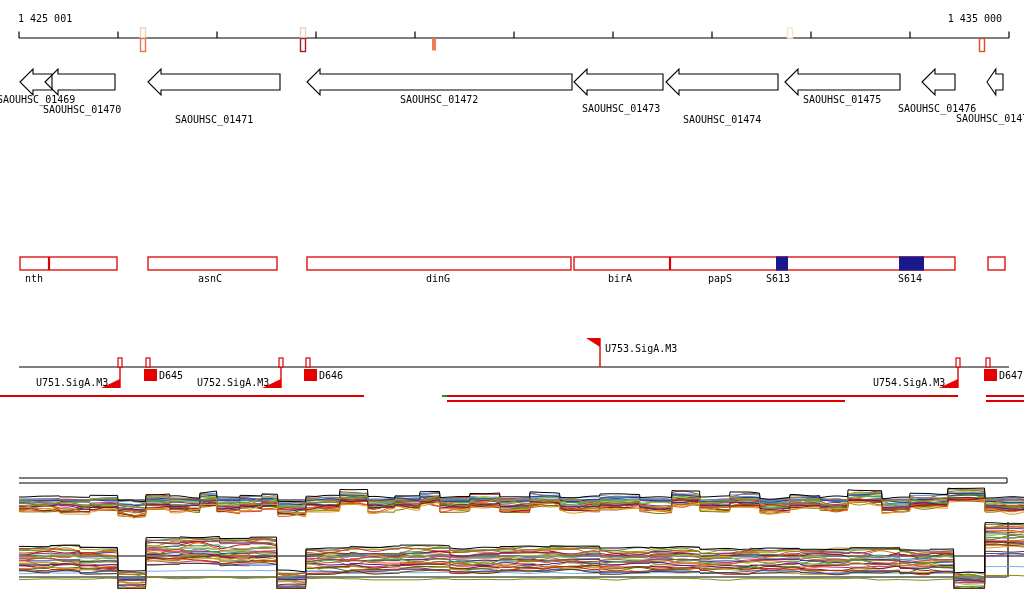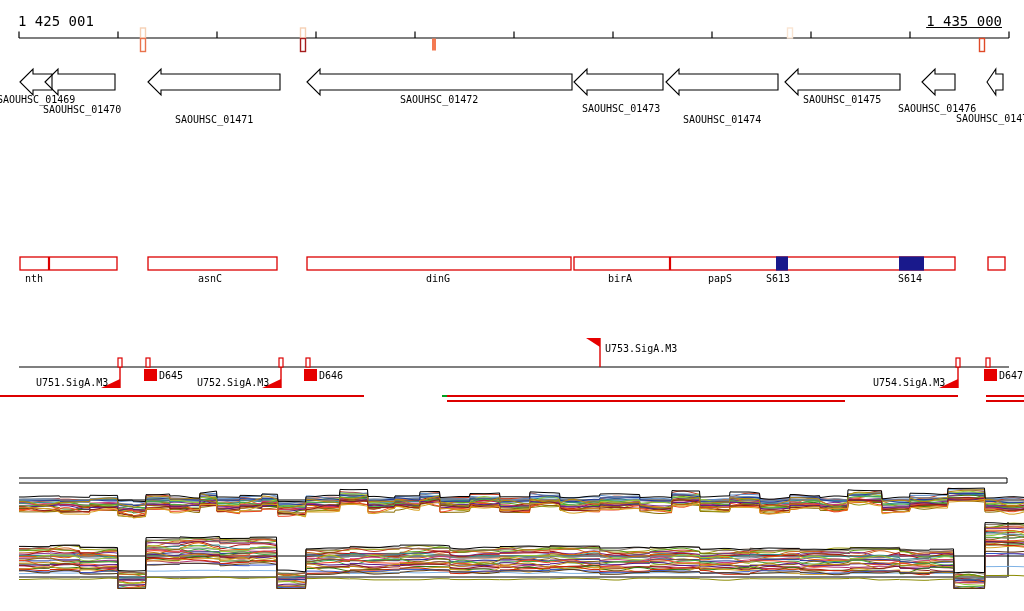--- a/index.html
+++ b/index.html
@@ -1,20 +1,20 @@
 <!DOCTYPE html>
 <html><head>
 <meta charset="utf-8">
 <style>
   html,body{margin:0;padding:0;background:#fff;}
   .stage{position:relative;width:1024px;height:611px;overflow:hidden;background:#fff;
          font-family:"DejaVu Sans Mono", monospace;}
-  .rlabel{position:absolute;top:13px;font-size:14px;color:#000;white-space:pre;}
+  .rlabel{position:absolute;top:13px;font-size:10px;color:#000;white-space:pre;}
   .rlabel.left{left:18px;}
-  .rlabel.right{right:22px;text-decoration:underline;}
+  .rlabel.right{right:22px;}
   svg{position:absolute;left:0;top:0;}
   svg text{font-family:"DejaVu Sans Mono", monospace;font-size:10px;fill:#000;}
 </style>
 </head>
 <body>
 
 <div class="stage">
   <div class="rlabel left">1 425 001</div>
   <div class="rlabel right">1 435 000</div>
   <svg id="scene" width="1024" height="611" viewBox="0 0 1024 611">

